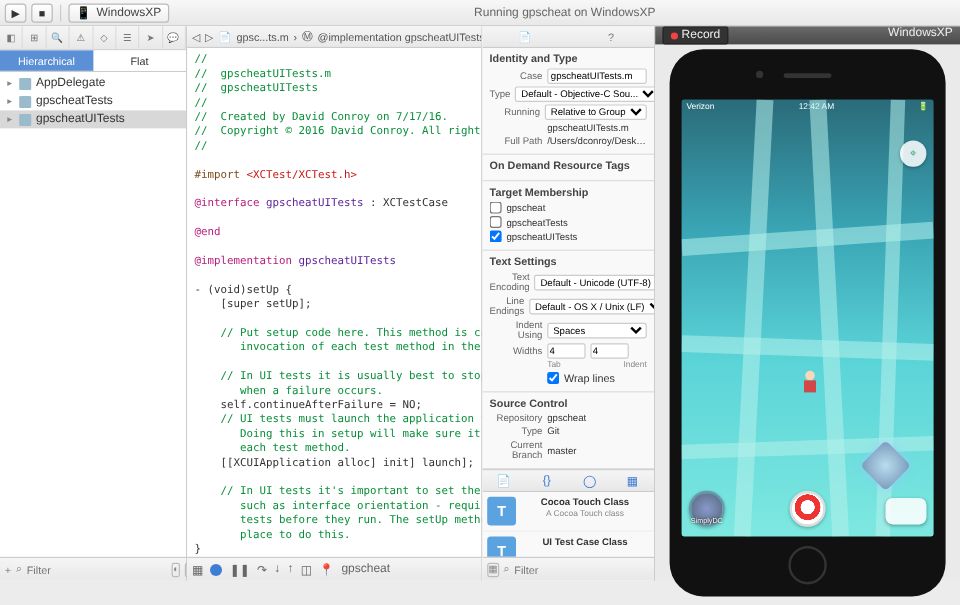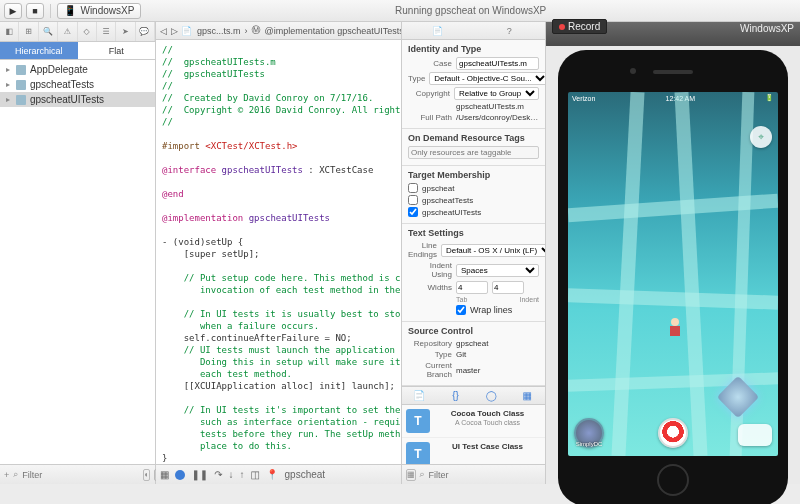--- a/index.html
+++ b/index.html
@@ -47,21 +47,21 @@
 .insp-row .stepper { width: 32px; font-size: 8px; border: 1px solid #ccc; border-radius: 2px; padding: 1px; }
 .lib { flex: 1; overflow: hidden; border-top: 1px solid #ccc; }
 .lib-tabs { height: 18px; display: flex; background: linear-gradient(#f5f5f5,#e8e8e8); border-bottom: 1px solid #ccc; }
 .lib-tab { flex: 1; display: flex; align-items: center; justify-content: center; font-size: 10px; color: #3d7dd6; }
 .lib-item { display: flex; padding: 4px; border-bottom: 1px solid #eee; gap: 4px; }
 .lib-icon { width: 24px; height: 24px; background: #5ba3e0; border-radius: 3px; display: flex; align-items: center; justify-content: center; color: #fff; font-size: 12px; font-weight: bold; }
 .lib-txt { flex: 1; font-size: 8px; color: #333; text-align: center; }
 .lib-txt b { display: block; }
 .lib-txt span { color: #888; font-size: 7px; }
 .sim { width: 254px; position: relative; background: #eaeaea; display: flex; flex-direction: column; }
-.sim-bar { height: 20px; background: linear-gradient(#6a6a6a,#4a4a4a); display: flex; align-items: flex-end; padding: 12px 6px; font-size: 10px; color: #eee; justify-content: space-between; }
+.sim-bar { height: 20px; background: linear-gradient(#6a6a6a,#4a4a4a); display: flex; align-items: flex-start; padding: 0 6px; font-size: 10px; color: #eee; justify-content: space-between; }
 .sim-rec { background: #333; border: 1px solid #222; border-radius: 2px; padding: 1px 6px; display: flex; align-items: center; gap: 3px; }
 .sim-rec::before { content: ""; width: 6px; height: 6px; background: #e44; border-radius: 50%; }
 .phone { flex: 1; display: flex; align-items: flex-start; justify-content: center; padding: 4px; }
 .phone-body { width: 230px; height: 456px; background: #111; border-radius: 28px; padding: 42px 10px 50px; position: relative; }
 .phone-spk { position: absolute; top: 20px; left: 50%; transform: translateX(-50%); width: 40px; height: 4px; background: #333; border-radius: 2px; }
 .phone-cam { position: absolute; top: 18px; left: 72px; width: 6px; height: 6px; background: #333; border-radius: 50%; }
 .phone-home { position: absolute; bottom: 10px; left: 50%; transform: translateX(-50%); width: 32px; height: 32px; border: 2px solid #333; border-radius: 50%; }
 .screen { width: 100%; height: 100%; background: linear-gradient(180deg,#2a6b7a 0%,#3aa5b5 30%,#5bd4d8 60%,#7de8e0 100%); border-radius: 2px; position: relative; overflow: hidden; }
 .status-bar { height: 12px; display: flex; align-items: center; justify-content: space-between; padding: 0 4px; font-size: 7px; color: #fff; }
 .roads { position: absolute; inset: 0; }
@@ -220,55 +220,56 @@
       <h4>Identity and Type</h4>
       <div class="insp-row">
           <span class="lab">Case</span>
           <input type="text" value="gpscheatUITests.m" style="">
         </div>
       <div class="insp-row">
           <span class="lab">Type</span>
           <select><option>Default - Objective-C Sou...</option></select>
         </div>
       <div class="insp-row">
-          <span class="lab">Copyright</span>
+          <span class="lab">Running</span>
           <select><option>Relative to Group</option></select>
         </div>
       <div class="insp-row">
           <span class="lab"></span>
           <span class="val">gpscheatUITests.m</span>
         </div>
       <div class="insp-row">
           <span class="lab">Full Path</span>
           <span class="val">/Users/dconroy/Desktop/gpscheat/gpscheatUITests/gpscheatUITests.m</span>
         </div>
     </div>
     <div class="insp-sec">
       <h4>On Demand Resource Tags</h4>
-      <div class="insp-row">
-          <input type="text" disabled="" style="width: 100%; color: rgb(170, 170, 170);" placeholder="Only resources are taggable">
-        </div>
     </div>
     <div class="insp-sec">
       <h4>Target Membership</h4>
       <div class="insp-row">
           <input type="checkbox" class="cb" style="">
           <span class="val">gpscheat</span>
         </div>
       <div class="insp-row">
           <input type="checkbox" class="cb" style="">
           <span class="val">gpscheatTests</span>
         </div>
       <div class="insp-row">
           <input type="checkbox" class="cb" checked="" style="">
           <span class="val">gpscheatUITests</span>
         </div>
     </div>
     <div class="insp-sec">
       <h4>Text Settings</h4>
+      <div class="insp-row">
+          <span class="lab">Text Encoding</span>
+          <select><option>Default - Unicode (UTF-8)</option></select>
+        </div>
       <div class="insp-row">
           <span class="lab">Line Endings</span>
           <select><option>Default - OS X / Unix (LF)</option></select>
         </div>
       <div class="insp-row">
           <span class="lab">Indent Using</span>
           <select><option>Spaces</option></select>
         </div>
       <div class="insp-row">
           <span class="lab">Widths</span>

